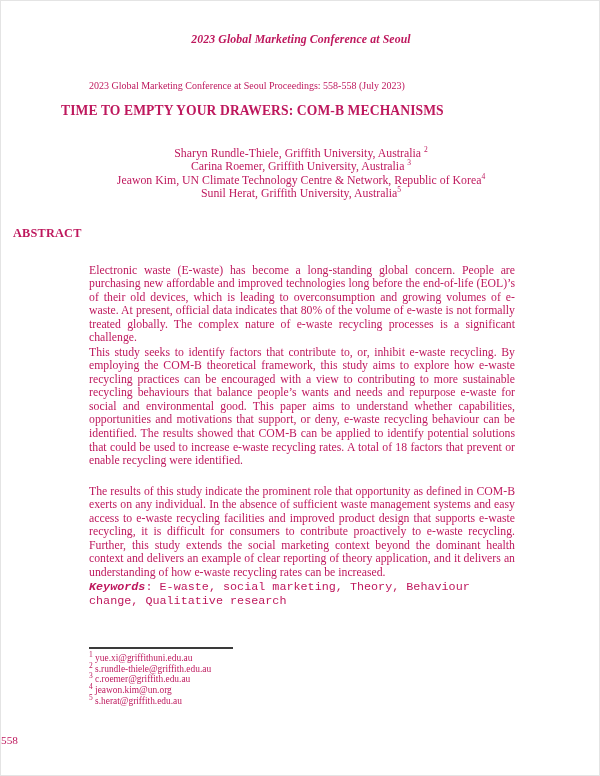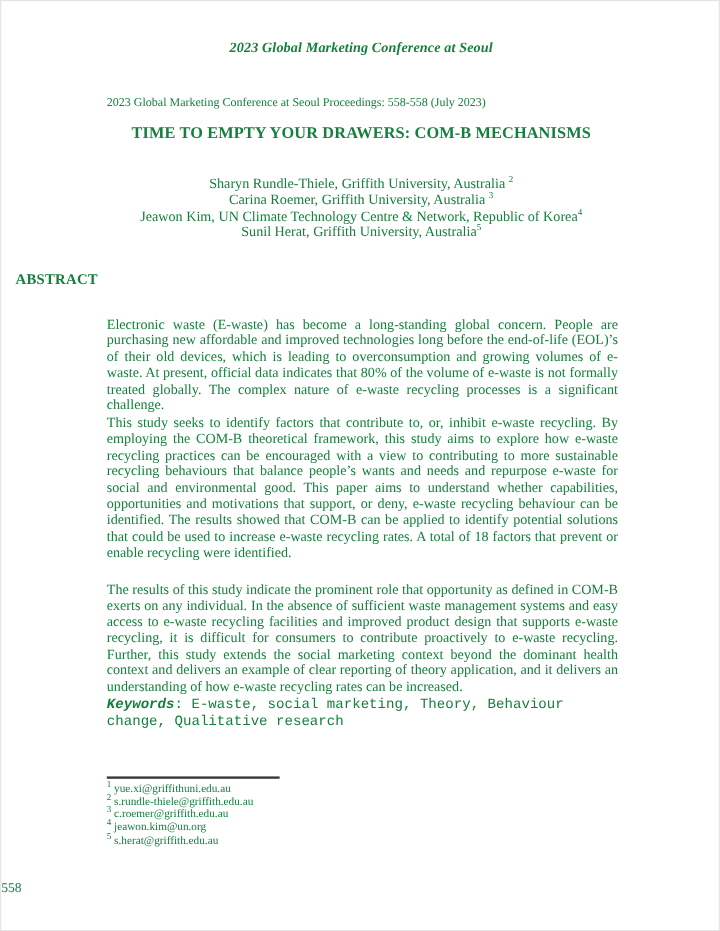--- a/index.html
+++ b/index.html
@@ -8,21 +8,21 @@
     background: #ffffff;
   }
   .page {
     position: relative;
     width: 600px;
     height: 776px;
     background: #ffffff;
     border: 1px solid #e4e4e4;
     box-sizing: border-box;
     font-family: "Liberation Serif", "DejaVu Serif", serif;
-    color: #15803d;
+    color: #be185d;
     overflow: hidden;
   }
   .running-header {
     position: absolute;
     top: 31px;
     left: 0;
     width: 600px;
     text-align: center;
     font-size: 11.8px;
     font-weight: bold;
@@ -35,21 +35,21 @@
     left: 88px;
     width: 425px;
     font-size: 10px;
     line-height: 11.7px;
   }
   .paper-title {
     position: absolute;
     top: 102px;
     left: 60px;
     width: 480px;
-    text-align: center;
+    text-align: left;
     font-size: 13.6px;
     font-weight: bold;
     line-height: 15px;
     letter-spacing: 0.1px;
   }
   .authors-block {
     position: absolute;
     top: 146px;
     left: 40px;
     width: 520px;

